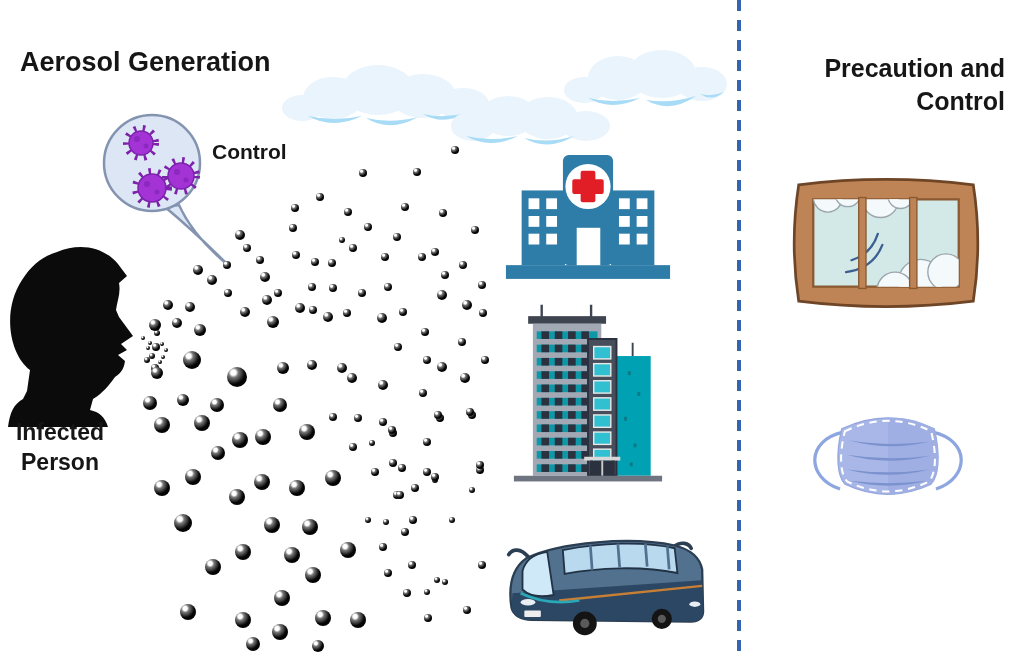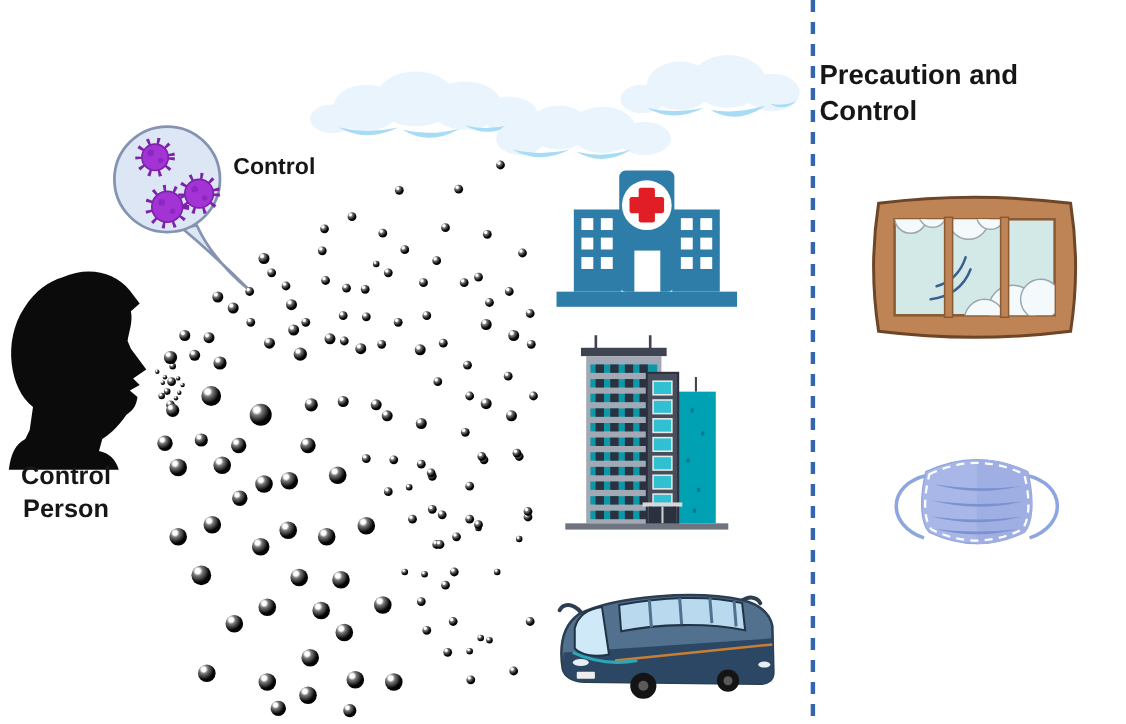--- a/index.html
+++ b/index.html
@@ -1,34 +1,35 @@
 <!DOCTYPE html>
 <html style="--separator: #3465b3; --dot: #050505; --bubble_fill: #dce6f5; --bubble_stroke: #8494b0; --virus_purple: #a433d6; --virus_dark: #7c22ab; --hospital_teal: #2e7ca8; --cross_red: #e11e25; --tower_teal: #00a1b3; --bus_blue: #3d5c7d; --window_brown: #bf8455; --glass_green: #d3e9e7; --mask_blue: #a8b7e7; --cloud_light: #e9f4fd; --cloud_shadow: #a8dbf5;"><head>
 <meta charset="utf-8">
 <style>
   html,body{margin:0;padding:0;background:#fff;}
   #stage{position:relative;width:1024px;height:658px;background:#ffffff;overflow:hidden;
          font-family:"Liberation Sans",sans-serif;color:#111;}
   .title{position:absolute;font-weight:bold;color:#161616;white-space:nowrap;}
   #t-gen{left:20px;top:47px;font-size:27px;}
   #t-trans{left:374px;top:6px;font-size:27px;}
-  #t-prec{left:745px;top:52px;width:260px;text-align:left;font-size:25px;line-height:1.3;white-space:normal;}
+  #t-prec{left:745px;top:52px;width:260px;text-align:right;font-size:25px;line-height:1.3;white-space:normal;}
   #lbl-droplet{left:212px;top:140px;font-size:21px;}
   #lbl-infected{left:8px;top:418px;width:104px;text-align:center;font-size:23px;line-height:1.3;white-space:normal;}
   #separator{position:absolute;left:737px;top:0;width:4px;height:658px;
      background:repeating-linear-gradient(180deg,var(--separator,#3465b3) 0 11px,transparent 11px 20px);}
   .dot{position:absolute;border-radius:50%;
      background:radial-gradient(circle at 32% 28%, #ffffff 0 13%, #7a7a7a 25%, var(--dot,#050505) 58%, #000 100%);}
   svg{position:absolute;overflow:visible;}
 </style>
 </head>
 <body>
 
 <div id="stage">
 
+  <div class="title" id="t-gen">Aerosol Generation</div>
   <div class="title" id="t-prec">Precaution and Control</div>
 
   <div id="separator"></div>
 
   <svg style="left:278px;top:50px" width="220" height="80" viewBox="0 0 220 80">
     <g fill="#e9f4fd">
       <ellipse cx="24" cy="58" rx="20" ry="13"></ellipse>
         <ellipse cx="55" cy="48" rx="30" ry="21"></ellipse>
       <ellipse cx="100" cy="40" rx="36" ry="25"></ellipse>
         <ellipse cx="145" cy="46" rx="33" ry="22"></ellipse>
@@ -67,21 +68,21 @@
     </g>
   </svg>
 
   <svg style="left:0px;top:240px" width="140" height="188" viewBox="0 0 140 188">
     <path fill="#0b0b0b" d="M57,12 C80,2 104,7 118,24 L127,36 L119,43
       C121,53 117,62 116,70 L119,77 L133,96 L121,104 L127,110 L118,115 L125,121
       C124,129 121,133 115,137 C106,150 98,156 93,159 L90,170
       C99,172 105,177 108,187 L8,187 C10,172 14,164 23,159 L27,151 L30,130
       C9,114 2,70 22,40 C32,24 44,16 57,12 Z"></path>
   </svg>
-  <div class="title" id="lbl-infected">Control Person</div>
+  <div class="title" id="lbl-infected">Infected Person</div>
 
   <svg style="left:95px;top:108px" width="145" height="170" viewBox="0 0 145 170">
     <path d="M70,99 Q100,124 133,157 Q98,128 84,97 Z" fill="#dce6f5" stroke="#8494b0" stroke-width="2.5" stroke-linejoin="round"></path>
     <circle cx="57" cy="55" r="48" fill="#dce6f5" stroke="#8494b0" stroke-width="2.5"></circle>
     <g>
       <circle cx="46" cy="35" r="15" fill="none" stroke="#7c22ab" stroke-width="6" stroke-dasharray="2.5 6.5"></circle>
       <circle cx="46" cy="35" r="12" fill="#a433d6" stroke="#7c22ab" stroke-width="1.5"></circle>
       <circle cx="42" cy="31" r="3" fill="#8c28c0"></circle>
         <circle cx="51" cy="38" r="2.5" fill="#8c28c0"></circle>
     </g>

